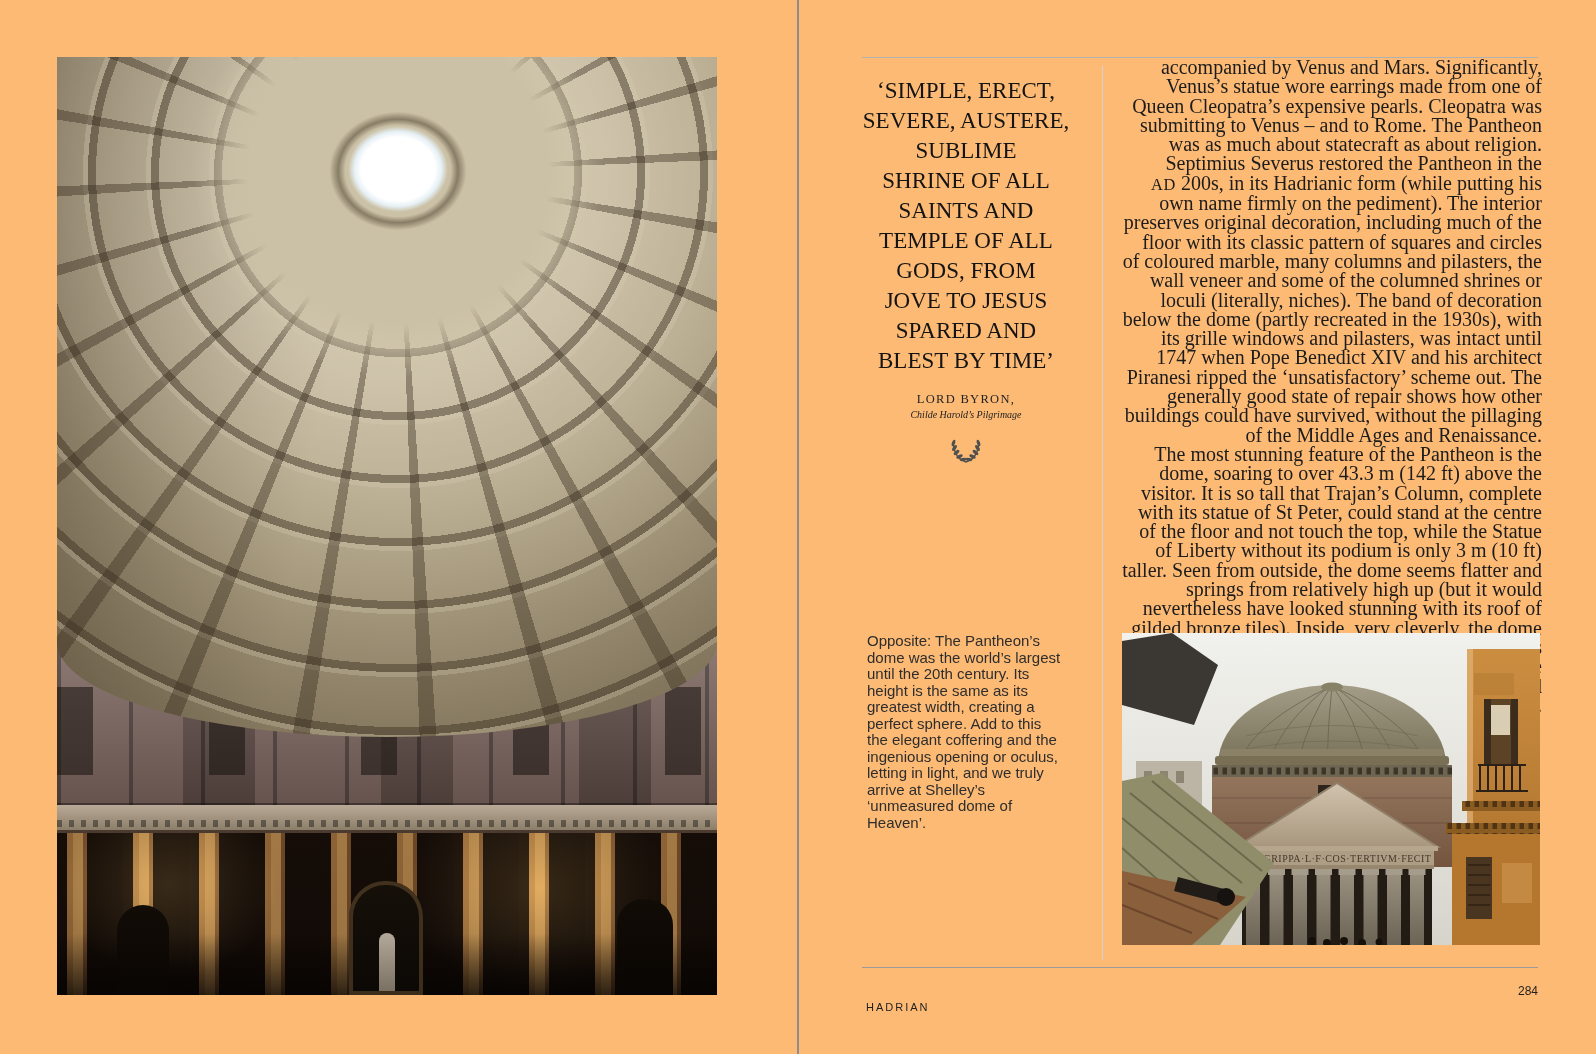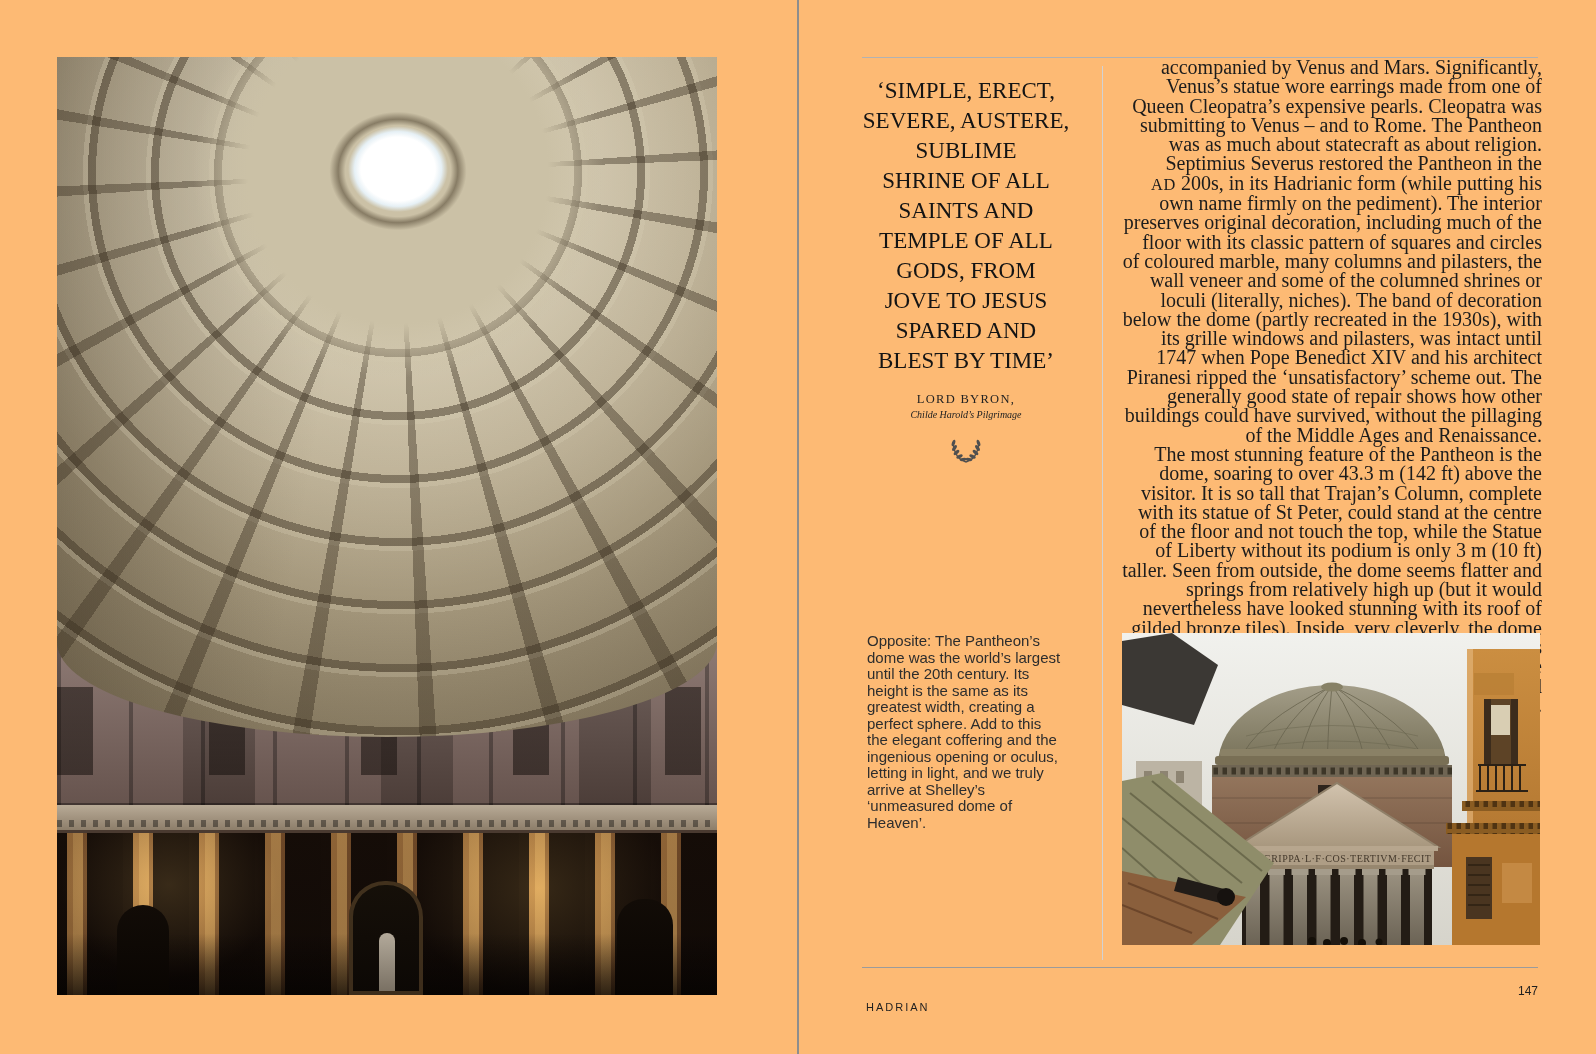--- a/index.html
+++ b/index.html
@@ -304,16 +304,16 @@
         </g>
         <path d="M56 244 L102 256 L98 270 L52 258 Z" fill="#211c18"></path>
         <circle cx="104" cy="264" r="9" fill="#16120f"></circle>
       </g>
     </svg>
   </figure>
 
   <div class="rule footer-rule"></div>
   <div class="footer">
     <span class="running-head">HADRIAN</span>
-    <span class="page-num">147</span>
+    <span class="page-num">284</span>
   </div>
 
 </div>
 
 </body></html>

